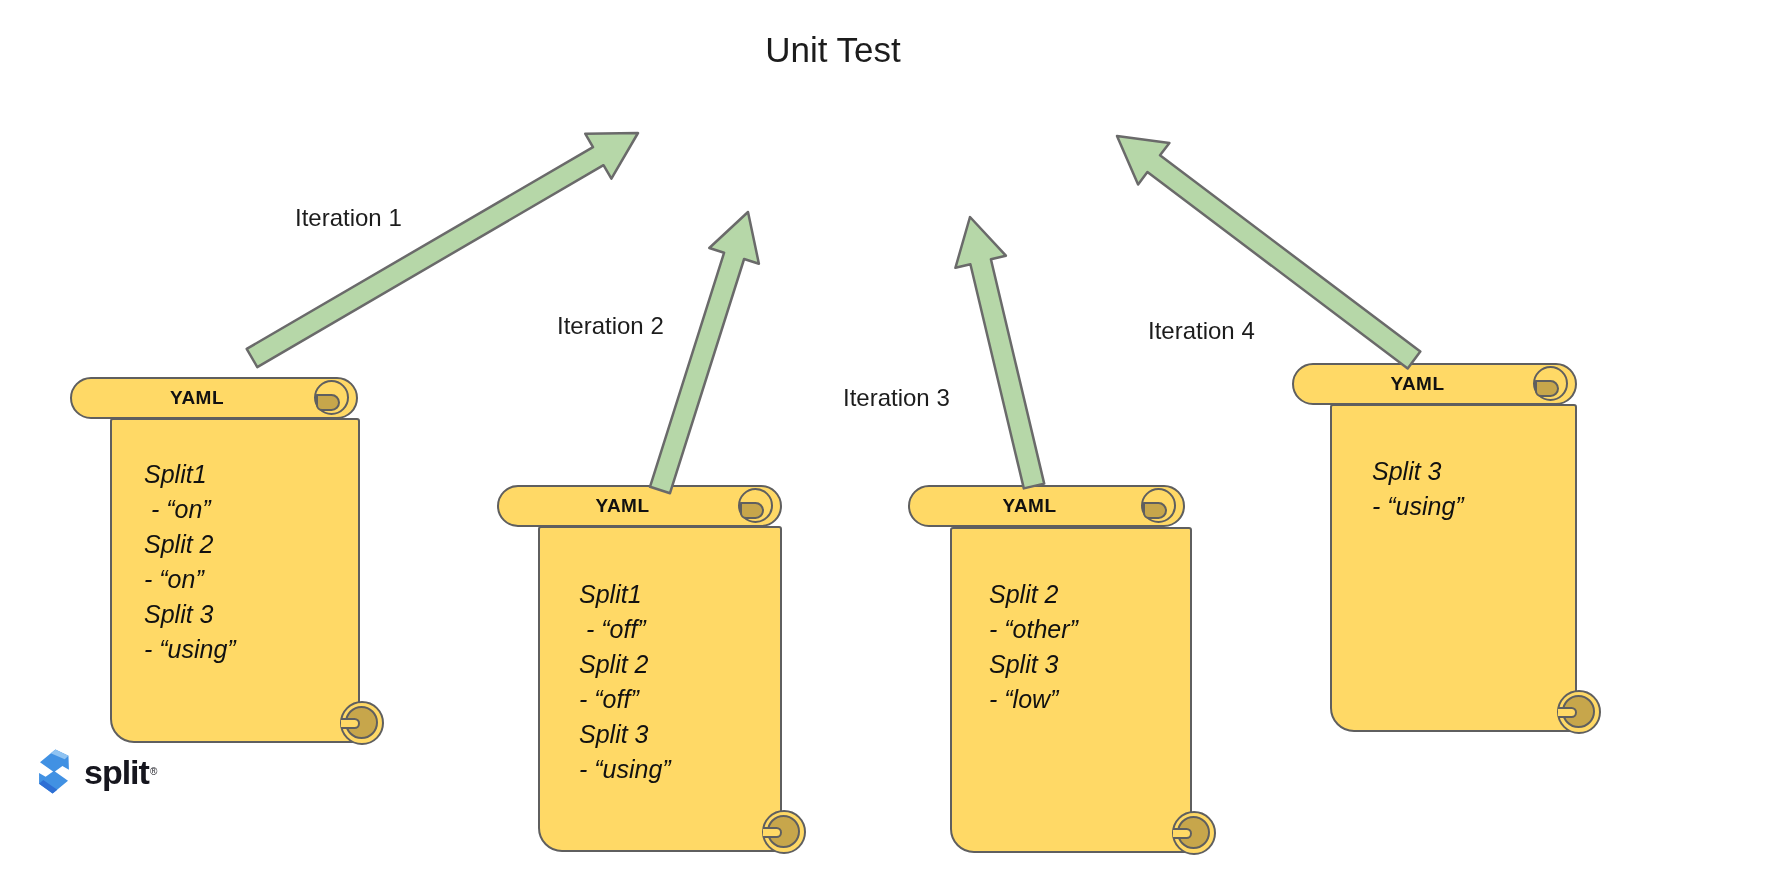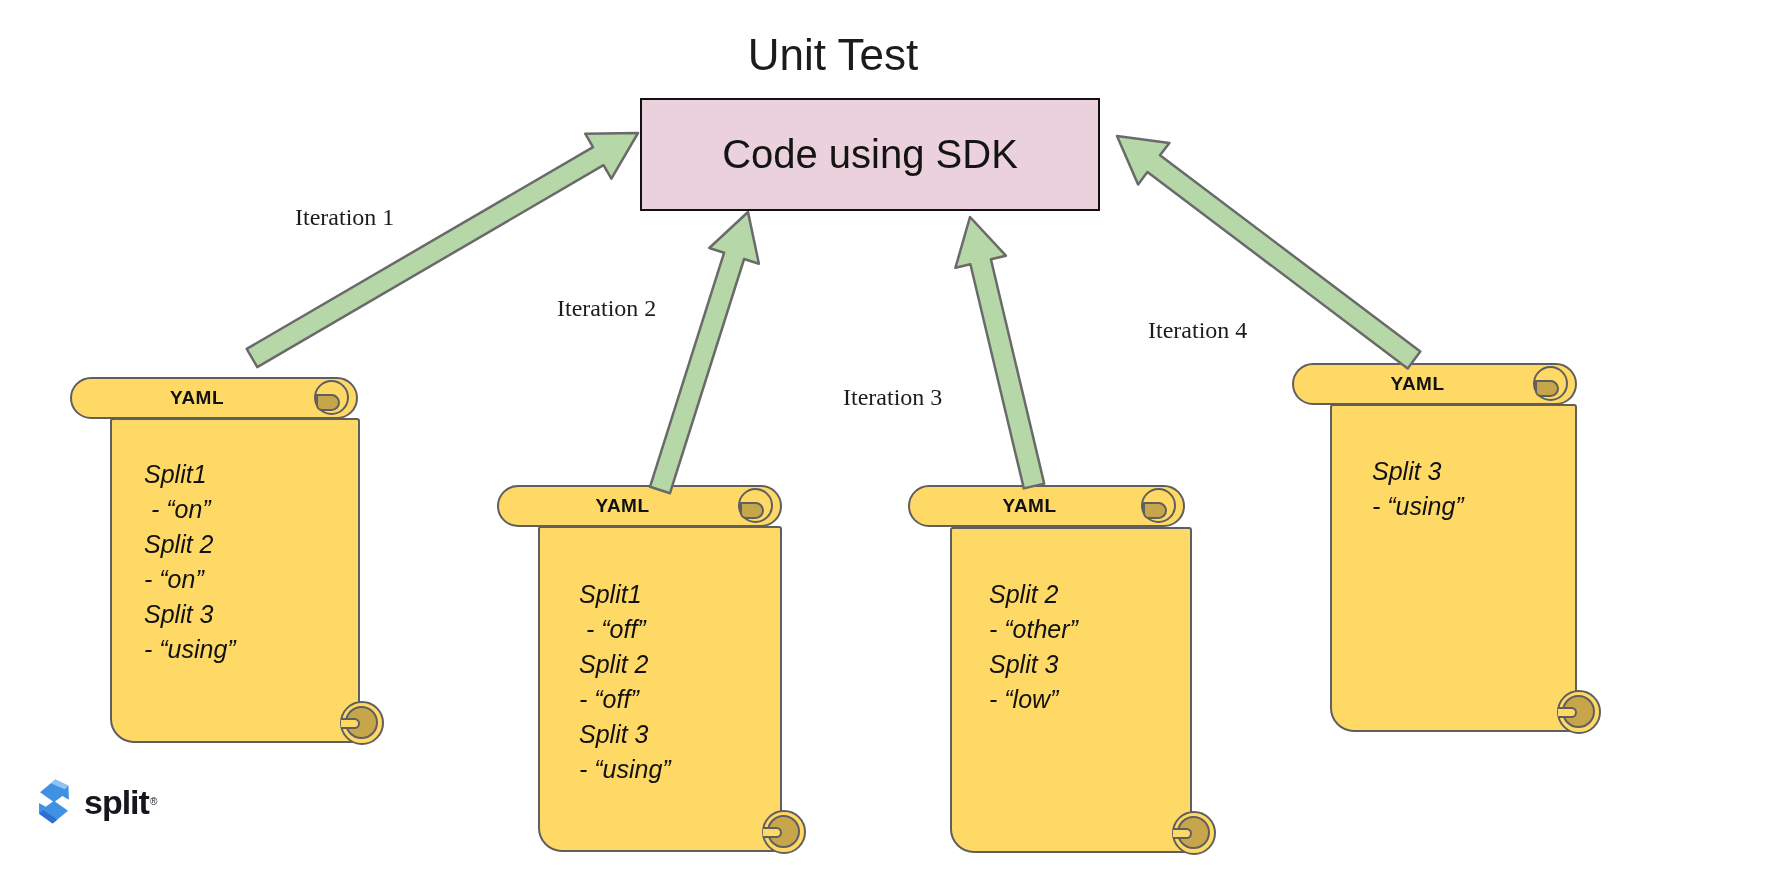--- a/index.html
+++ b/index.html
@@ -3,30 +3,30 @@
 <meta charset="utf-8">
 <style>
   html,body{margin:0;padding:0;background:#ffffff;}
   #canvas{
     position:relative;width:1778px;height:870px;background:#fff;overflow:hidden;
     font-family:"Liberation Sans", sans-serif;color:var(--text,#1a1a1a);
   }
   .abs{position:absolute;}
   #title{
     left:633px;top:30px;width:400px;text-align:center;
-    font-size:44px;color:#1c1c1c;
+    font-size:35px;color:#1c1c1c;
   }
   #sdk-box{
     left:640px;top:98px;width:460px;height:113px;
     background:var(--box-fill,#EAD1DC);
     border:2px solid var(--box-stroke,#111);
     display:flex;align-items:center;justify-content:center;
     font-size:40px;color:#141414;z-index:6;box-sizing:border-box;
   }
-  .iter-label{font-size:24px;color:#1c1c1c;z-index:7;white-space:nowrap;font-family:Liberation Serif, serif;}
+  .iter-label{font-size:24px;color:#1c1c1c;z-index:7;white-space:nowrap;}
   #arrow-layer{left:0;top:0;z-index:5;pointer-events:none;}
 
   
   .scroll{position:absolute;z-index:2;}
   .scroll-rod{
     position:absolute;left:0;top:0;right:0;height:42px;
     background:var(--scroll-fill,#FFD966);
     border:2.5px solid var(--scroll-stroke,#5F5F5F);
     border-radius:21px;box-sizing:border-box;z-index:3;
     display:flex;align-items:center;justify-content:center;
@@ -67,21 +67,21 @@
     border-radius:50%;box-sizing:border-box;
   }
   .curl-notch{
     position:absolute;left:-1px;top:15px;width:19px;height:11px;
     background:var(--scroll-fill,#FFD966);
     border:2.5px solid var(--scroll-stroke,#5F5F5F);border-left:none;
     border-radius:0 8px 8px 0;box-sizing:border-box;
   }
 
   
-  #logo{left:33px;top:778px;display:flex;align-items:center;z-index:7;}
+  #logo{left:33px;top:748px;display:flex;align-items:center;z-index:7;}
   #logo-mark{display:block;}
   #logo-text{
     font-weight:bold;font-size:34px;color:#16161E;
     letter-spacing:-1px;margin-left:9px;line-height:1;
   }
   #logo-reg{font-size:10px;color:#16161E;vertical-align:18px;margin-left:1px;}
 </style>
 </head>
 <body>
 
@@ -89,26 +89,23 @@
 
   <div class="abs" id="title">Unit Test</div>
 
   <svg class="abs" id="arrow-layer" width="1778" height="870" viewBox="0 0 1778 870">
       <polygon points="257.3,367.1 603.5,165.2 611.4,178.6 638.0,133.0 585.2,133.7 593.0,147.1 246.7,348.9" fill="#B6D7A8" stroke="#6A6A6A" stroke-width="2.5" stroke-linejoin="round"></polygon>
       <polygon points="670.0,493.2 744.1,259.0 758.9,263.7 748.0,212.0 709.3,248.0 724.1,252.7 650.0,486.8" fill="#B6D7A8" stroke="#6A6A6A" stroke-width="2.5" stroke-linejoin="round"></polygon>
       <polygon points="1044.2,483.6 990.9,259.3 1005.9,255.7 970.0,217.0 955.4,267.8 970.4,264.2 1023.8,488.4" fill="#B6D7A8" stroke="#6A6A6A" stroke-width="2.5" stroke-linejoin="round"></polygon>
       <polygon points="1420.3,351.6 1160.0,155.3 1169.4,142.9 1117.0,136.0 1138.1,184.5 1147.4,172.1 1407.7,368.4" fill="#B6D7A8" stroke="#6A6A6A" stroke-width="2.5" stroke-linejoin="round"></polygon>
     </svg>
 
-  <div class="abs" id="sdk-box">
-    <span>Code using SDK</span>
-  </div>
 
   <div class="abs iter-label" style="left:295px;top:204px">Iteration 1</div>
-  <div class="abs iter-label" style="left:557px;top:295px">Iteration 2</div>
+  <div class="abs iter-label" style="left:557px;top:312px">Iteration 2</div>
   <div class="abs iter-label" style="left:843px;top:384px">Iteration 3</div>
   <div class="abs iter-label" style="left:1148px;top:317px">Iteration 4</div>
 
   <div class="scroll" style="left:70px;top:377px;width:288px">
     <div class="scroll-body" style="left:40px;top:41px;width:250px;height:325px">
       <div class="scroll-lines" style="left:32px;top:37px"><div>Split1</div><div> - “on”</div><div>Split 2</div><div>- “on”</div><div>Split 3</div><div>- “using”</div></div>
       <div class="bottom-curl">
           <div class="curl-inner"></div>
           <div class="curl-notch"></div>
         </div>

